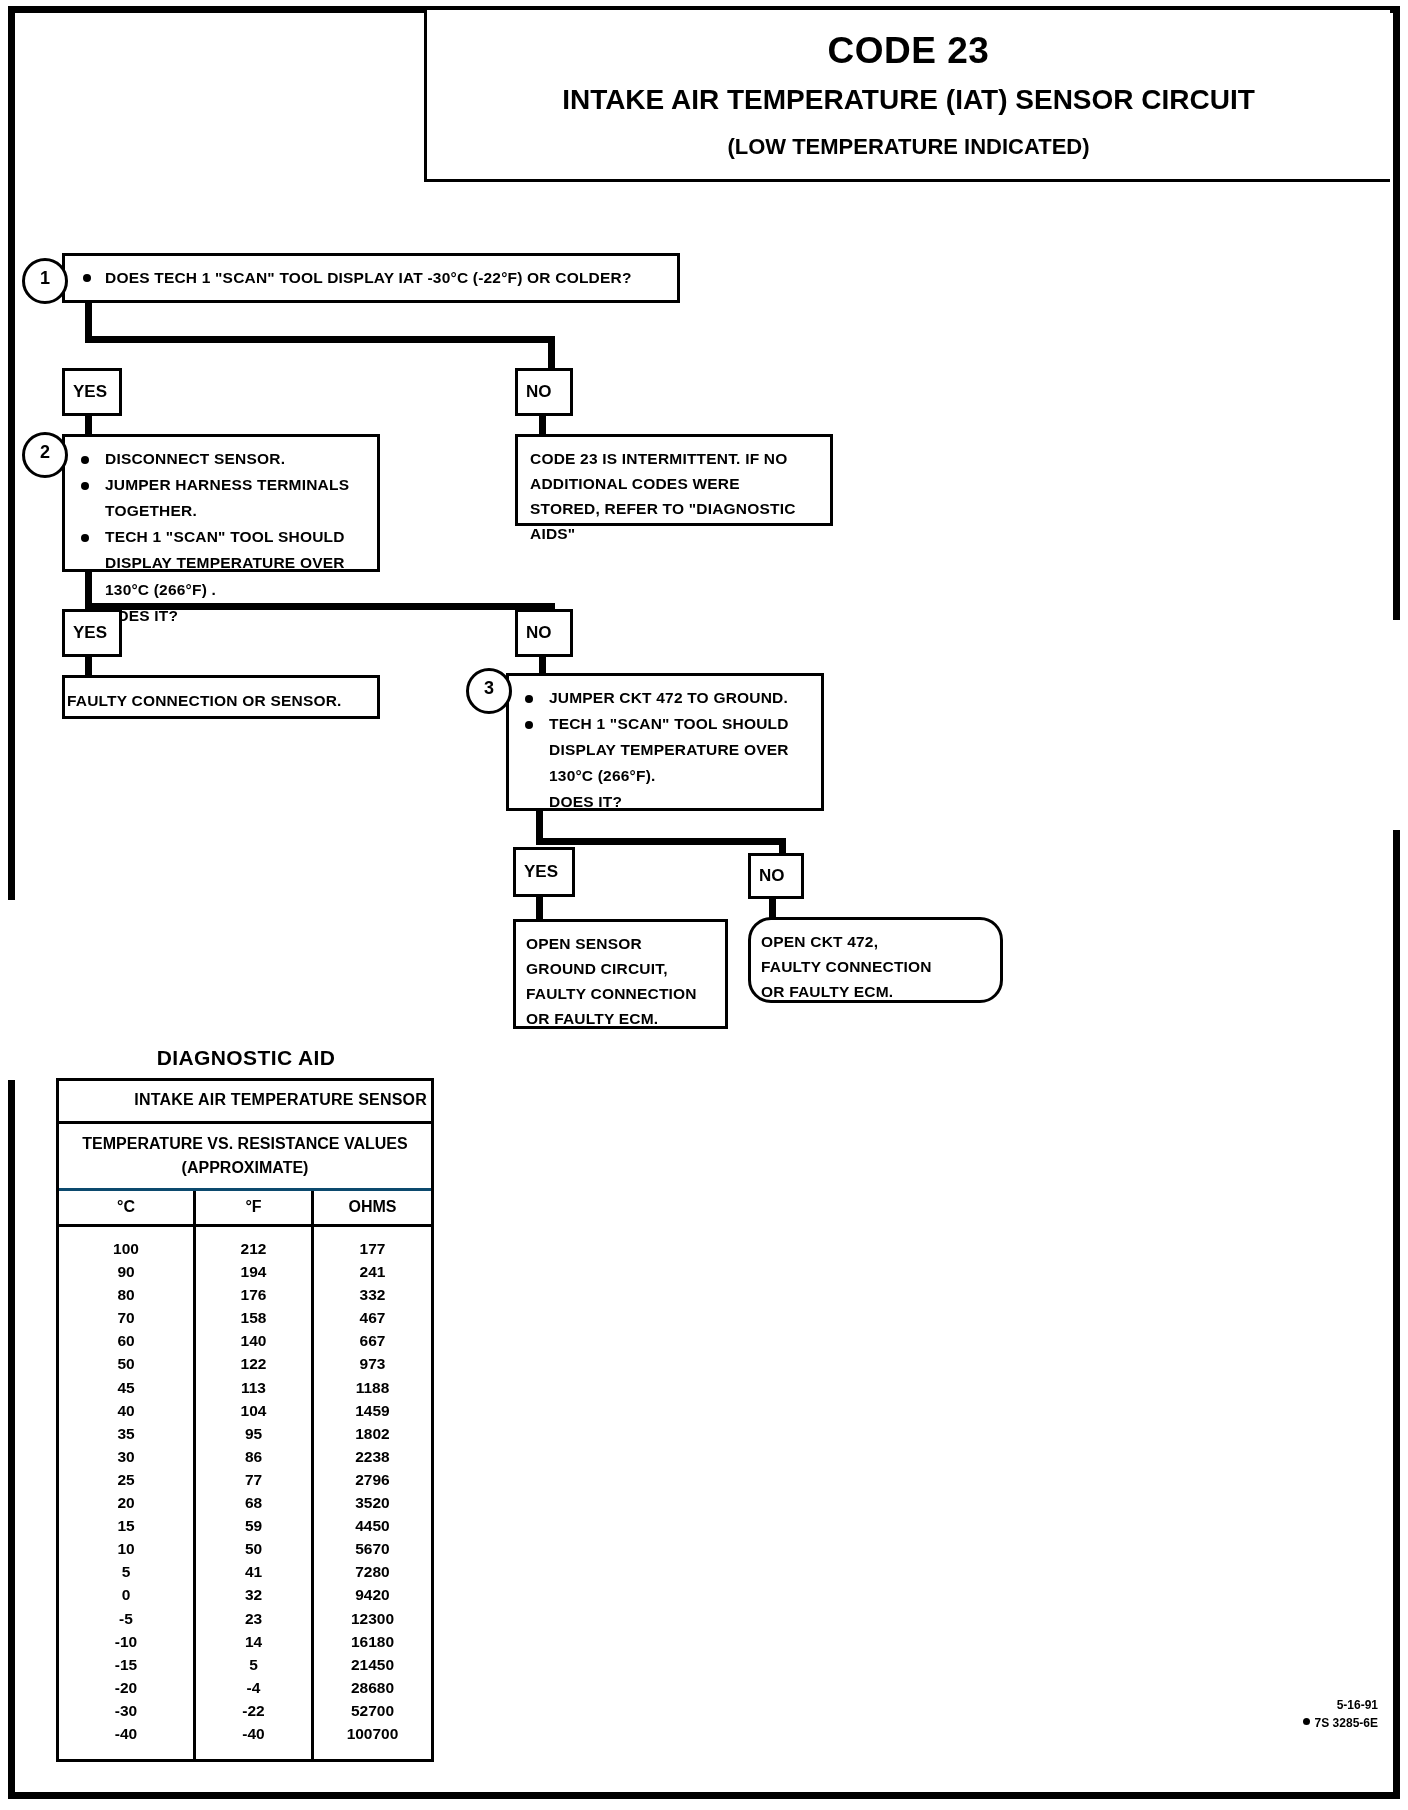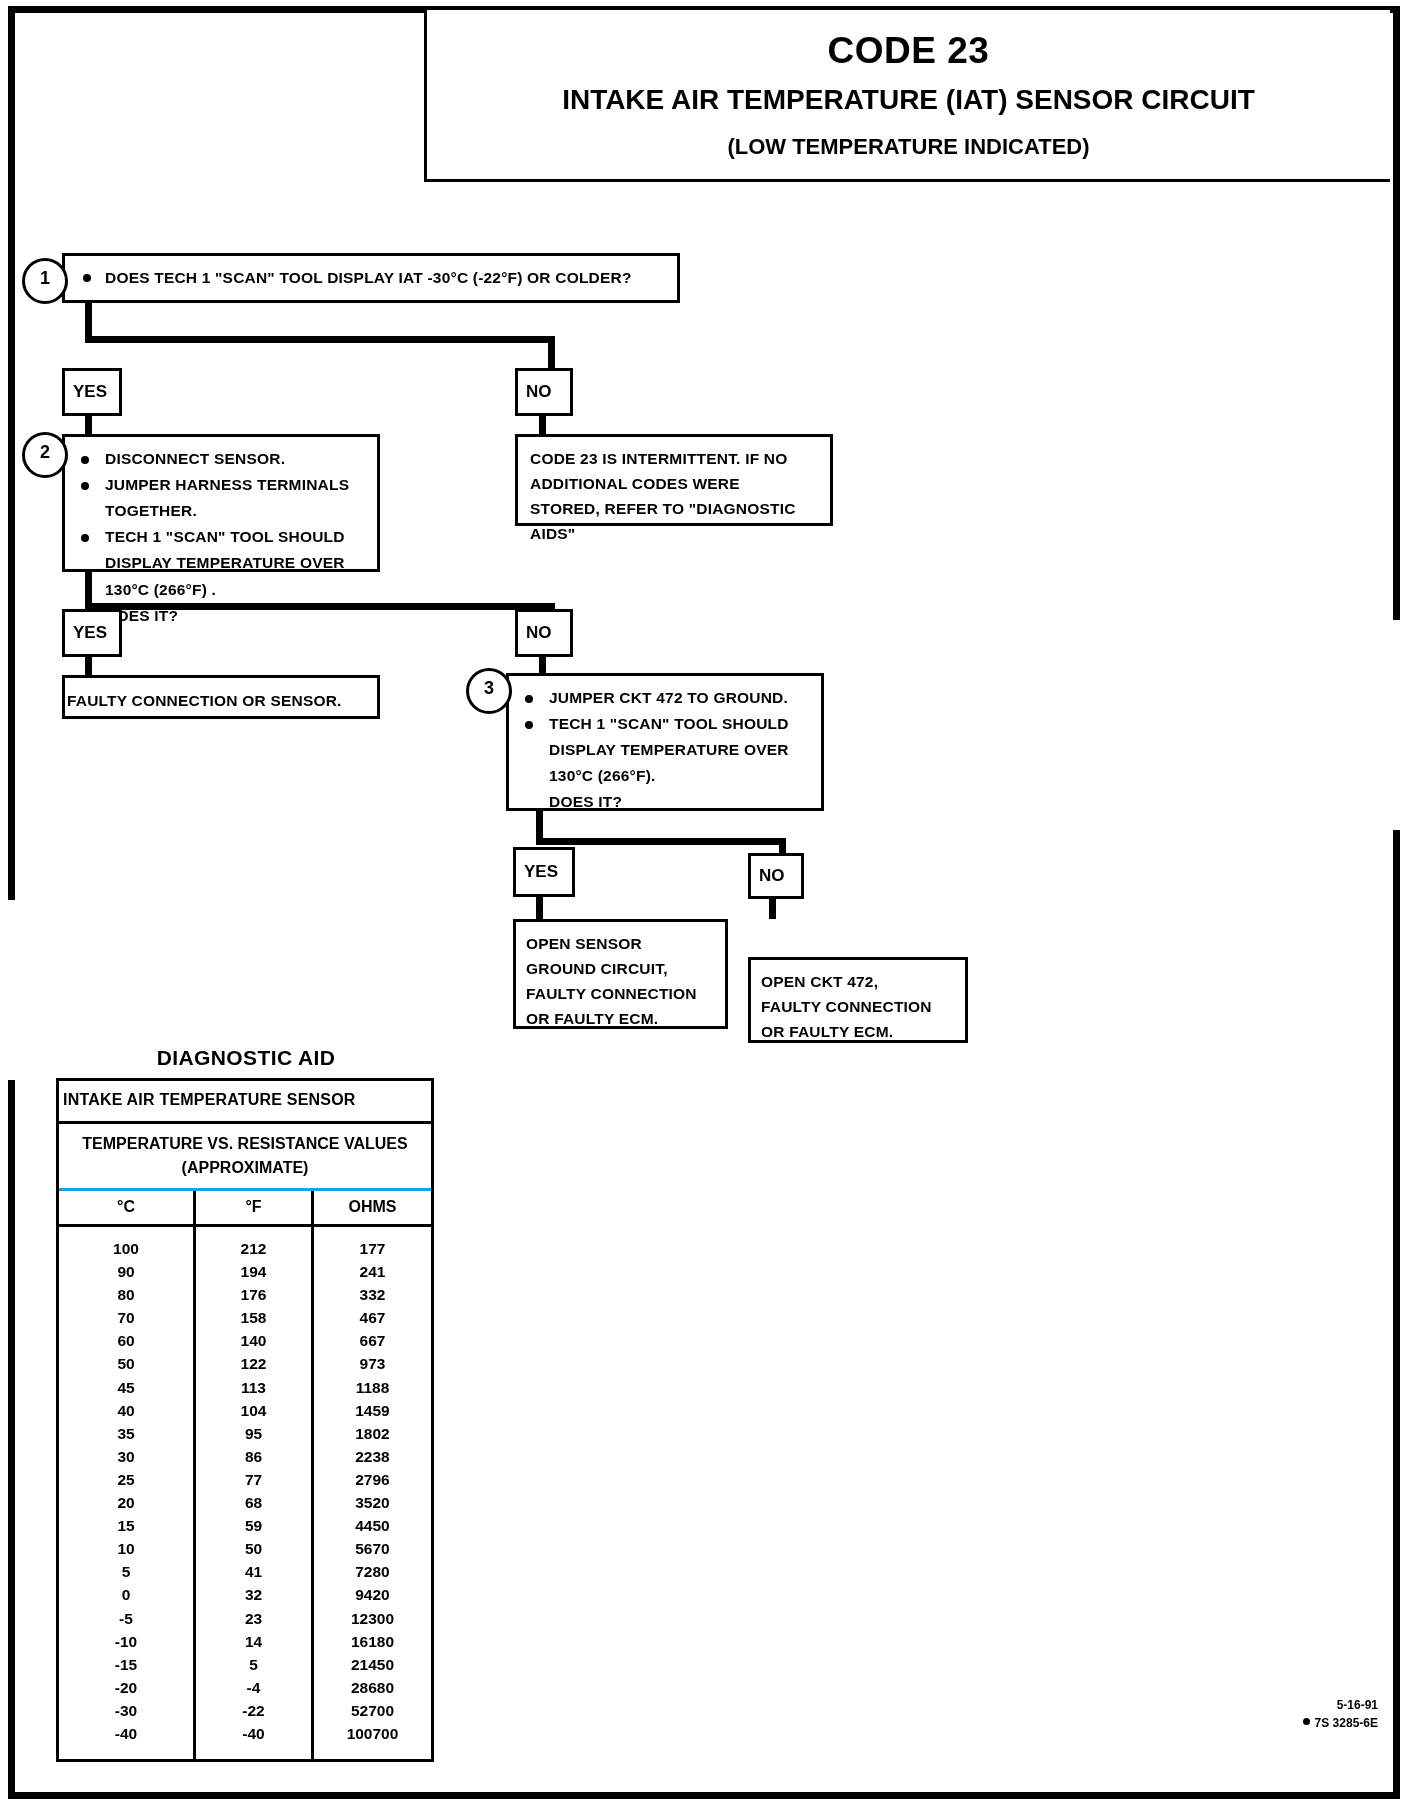--- a/index.html
+++ b/index.html
@@ -210,30 +210,30 @@
     left: 56px;
     top: 1078px;
     width: 378px;
     box-sizing: border-box;
     border: 3px solid #000;
     background: #fff;
   }
   .da-row-head {
     box-sizing: border-box;
     border-bottom: 3px solid #000;
-    text-align: left;
+    text-align: right;
     font-size: 16px;
     font-weight: bold;
     color: #000;
     padding: 10px 4px 12px 4px;
     letter-spacing: 0.2px;
   }
   .da-row-head2 {
     box-sizing: border-box;
-    border-bottom: 3px solid #0ea5e9;
+    border-bottom: 3px solid #0c4a6e;
     text-align: center;
     font-size: 16px;
     font-weight: bold;
     color: #000;
     padding: 8px 4px 8px 4px;
     line-height: 1.5;
   }
   .da-colhead {
     display: flex;
     border-bottom: 3px solid #000;
@@ -407,21 +407,21 @@
 
   <div class="fbox" style="left:513px; top:919px; width:215px; height:110px;">
     <div class="inner" style="padding:9px 10px;">
       <div>OPEN SENSOR</div>
       <div>GROUND CIRCUIT,</div>
       <div>FAULTY CONNECTION</div>
       <div>OR FAULTY ECM.</div>
     </div>
   </div>
 
-  <div class="fbox" style="left:748px; top:957px; width:220px; height:86px;">
+  <div class="fbox" style="left:748px; top:917px; width:255px; height:86px;border-radius:23px;">
     <div class="inner" style="padding:9px 10px;">
       <div>OPEN CKT 472,</div>
       <div>FAULTY CONNECTION</div>
       <div>OR FAULTY ECM.</div>
     </div>
   </div>
 
   <div class="da-title">DIAGNOSTIC AID</div>
 
   <div class="da-table">

